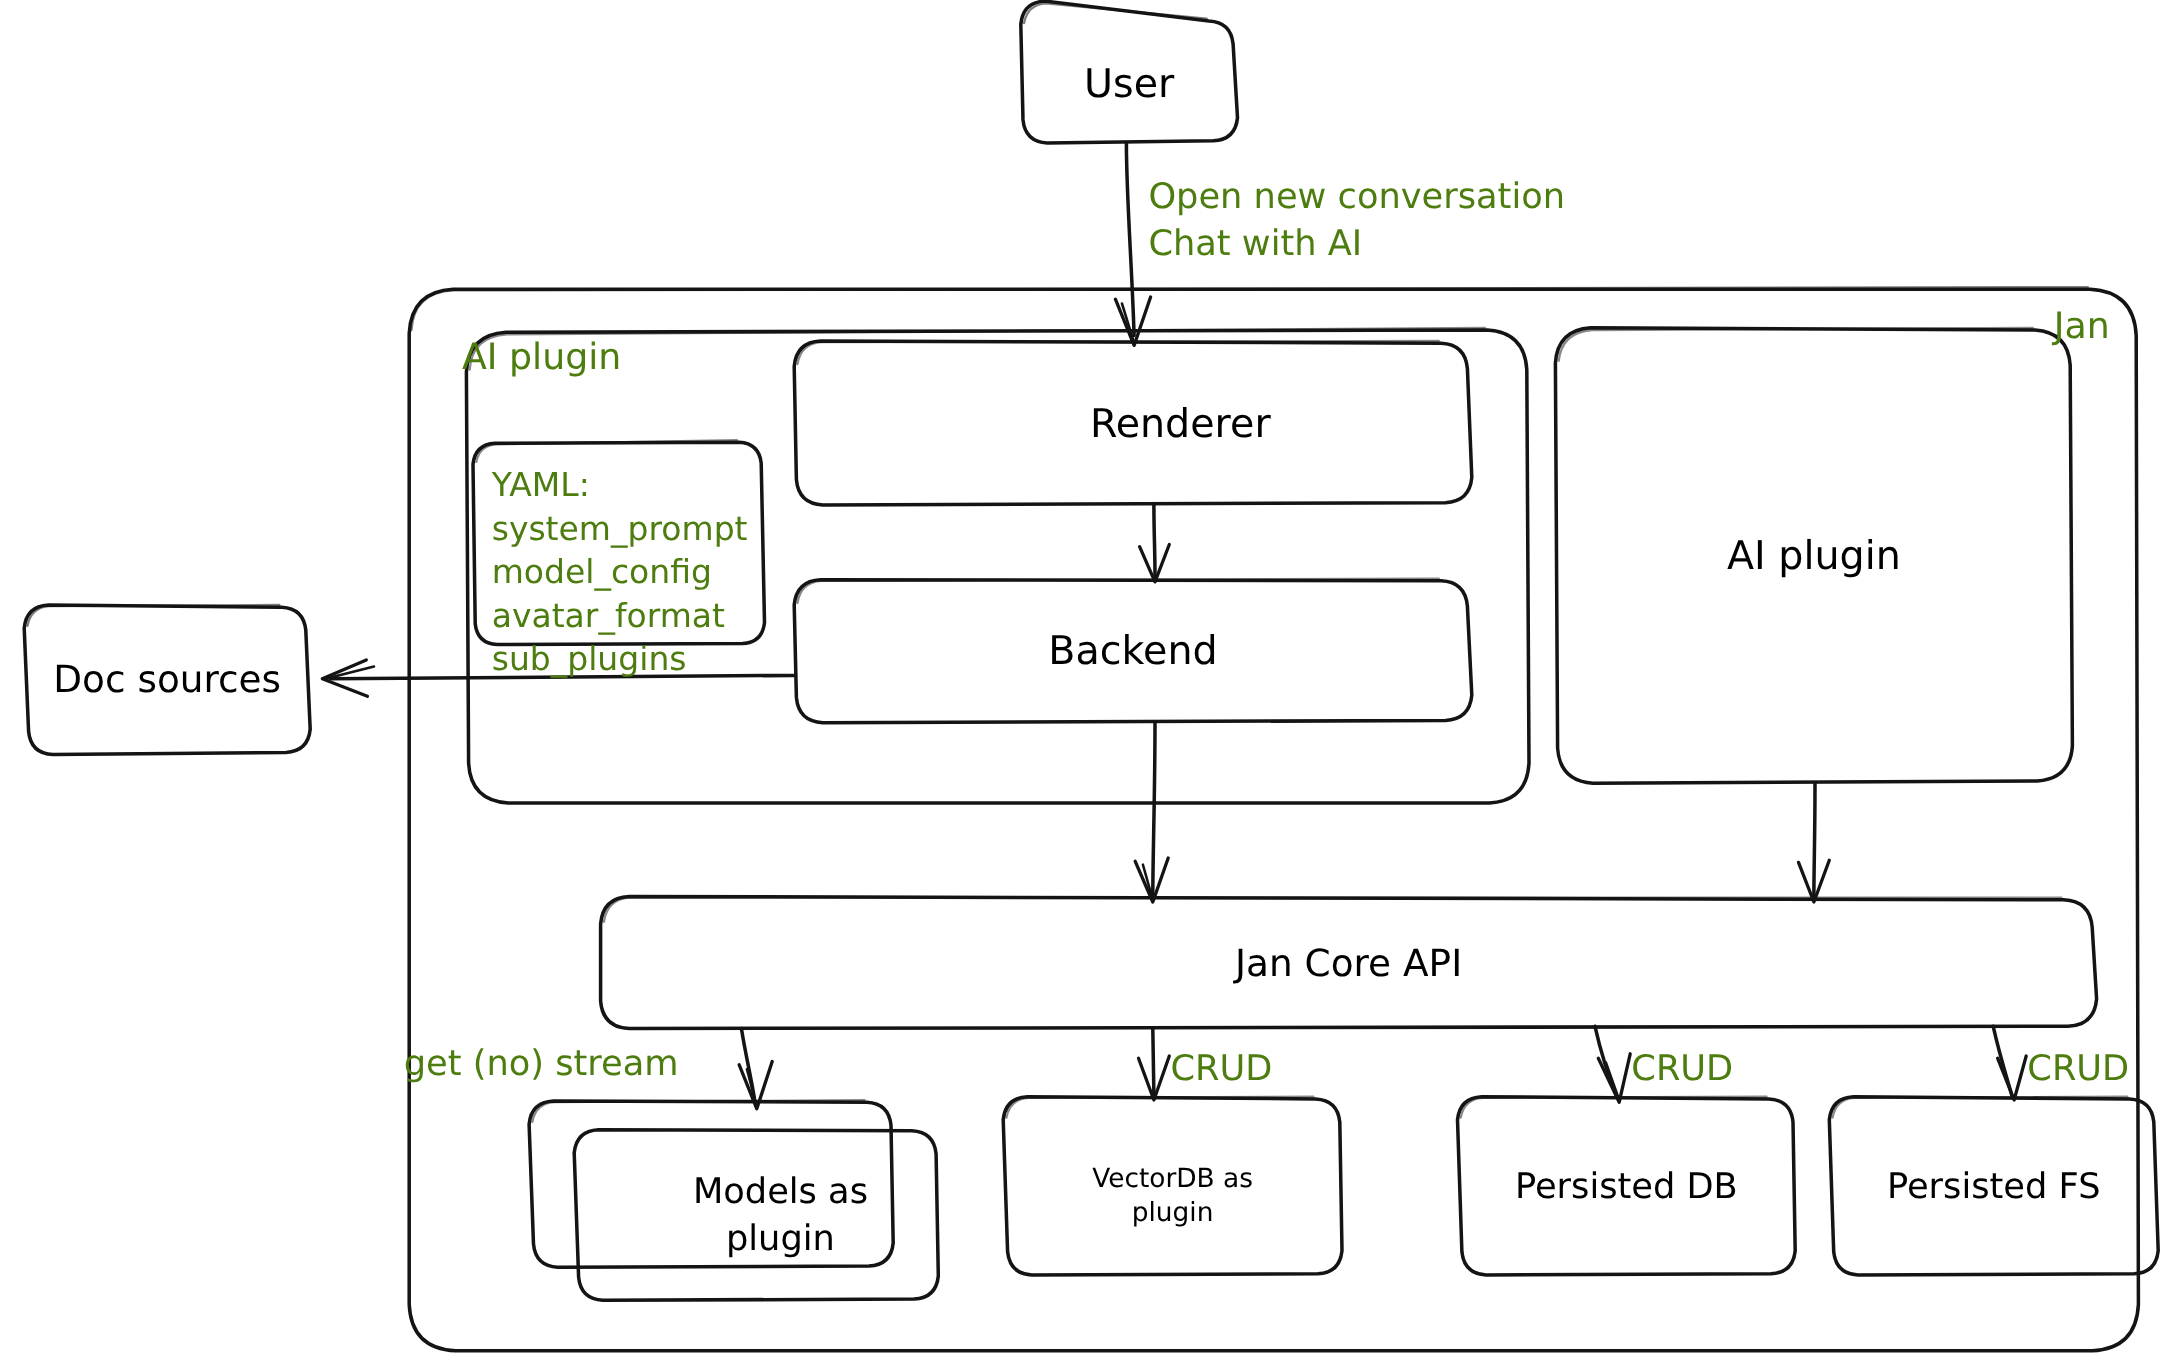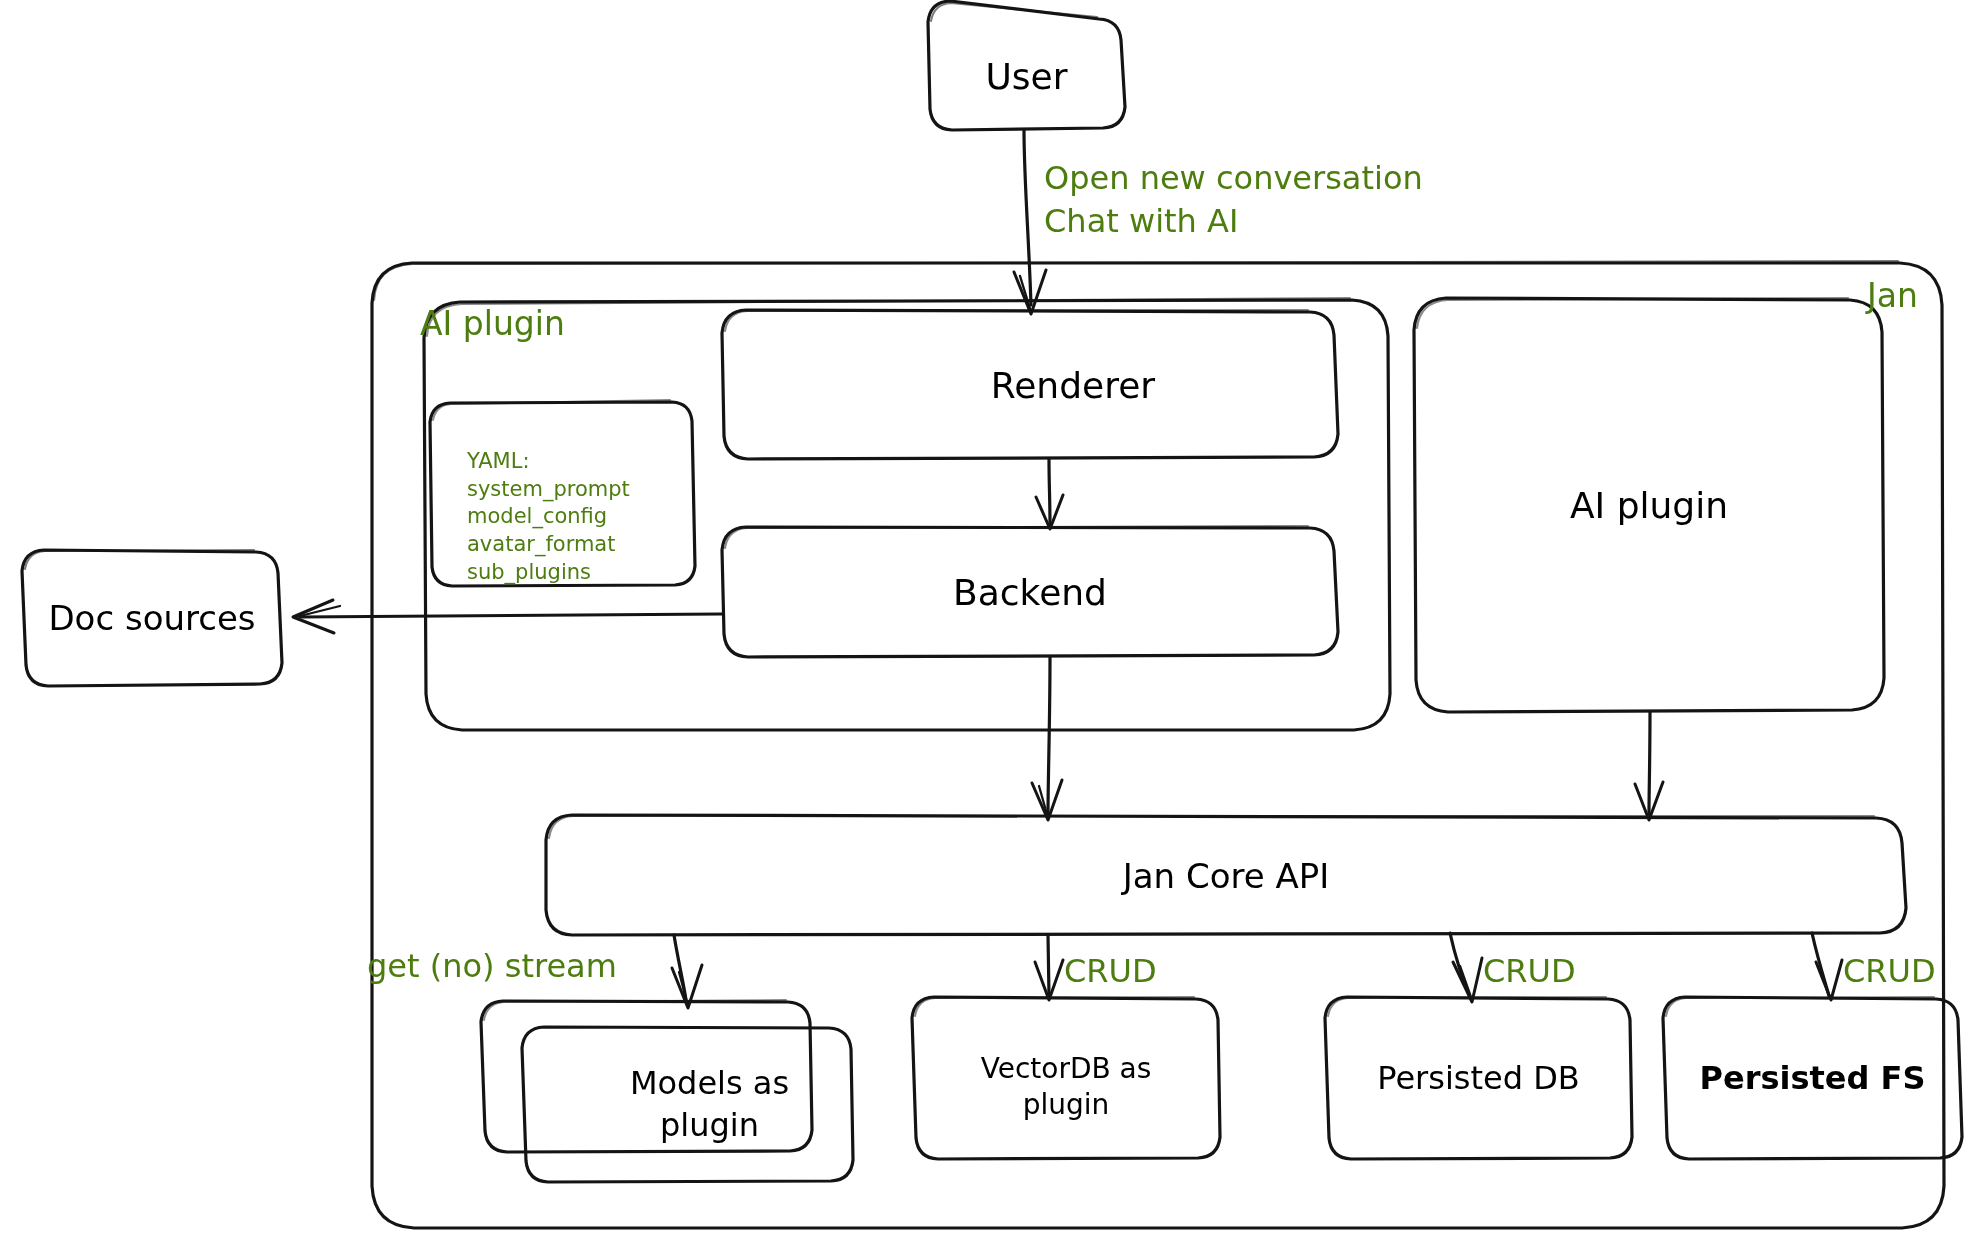--- a/index.html
+++ b/index.html
@@ -95,21 +95,21 @@
   </svg>
 
   <div class="box-txt" style="left:928px;top:22px;width:197px;height:108px;font-size:36px;">
     <span>User</span>
   </div>
 
   <div class="lbl" style="left:1867px;top:275px;font-size:33px;">Jan</div>
 
   <div class="lbl" style="left:420px;top:303px;font-size:33px;">AI plugin</div>
 
-  <div class="lbl" style="left:467px;top:422px;font-size:21px;line-height:1.32;margin-top:26px;">YAML:
+  <div class="lbl" style="left:447px;top:422px;font-size:30px;line-height:1.32;">YAML:
 system_prompt
 model_config
 avatar_format
 sub_plugins</div>
 
   <div class="box-txt" style="left:722px;top:312px;width:616px;height:147px;font-size:36px;padding-left:43px;">
     <span>Renderer</span>
   </div>
 
   <div class="box-txt" style="left:722px;top:528px;width:616px;height:129px;font-size:36px;">
@@ -126,30 +126,30 @@
 
   <div class="box-txt" style="left:546px;top:816px;width:1360px;height:119px;font-size:34px;">
     <span>Jan Core API</span>
   </div>
 
   <div class="box-txt" style="left:522px;top:1028px;width:331px;height:154px;font-size:32px;line-height:1.3;">
     <span style="white-space:pre-line;margin-left:44px;">Models as
 plugin</span>
   </div>
 
-  <div class="box-txt" style="left:912px;top:997px;width:308px;height:180px;font-size:28px;line-height:1.3;">
+  <div class="box-txt" style="left:912px;top:997px;width:308px;height:180px;font-size:24px;line-height:1.3;">
     <span style="white-space:pre-line;">VectorDB as
 plugin</span>
   </div>
 
   <div class="box-txt" style="left:1325px;top:997px;width:307px;height:162px;font-size:32px;">
     <span>Persisted DB</span>
   </div>
 
-  <div class="box-txt" style="left:1663px;top:997px;width:299px;height:162px;font-size:32px;font-weight:bold;">
+  <div class="box-txt" style="left:1663px;top:997px;width:299px;height:162px;font-size:32px;">
     <span>Persisted FS</span>
   </div>
 
   <div class="lbl" style="left:1044px;top:157px;font-size:32px;line-height:1.33;">Open new conversation
 Chat with AI</div>
 
   <div class="lbl" style="left:367px;top:946px;font-size:32px;">get (no) stream</div>
 
   <div class="lbl" style="left:1064px;top:951px;font-size:32px;">CRUD</div>
 

